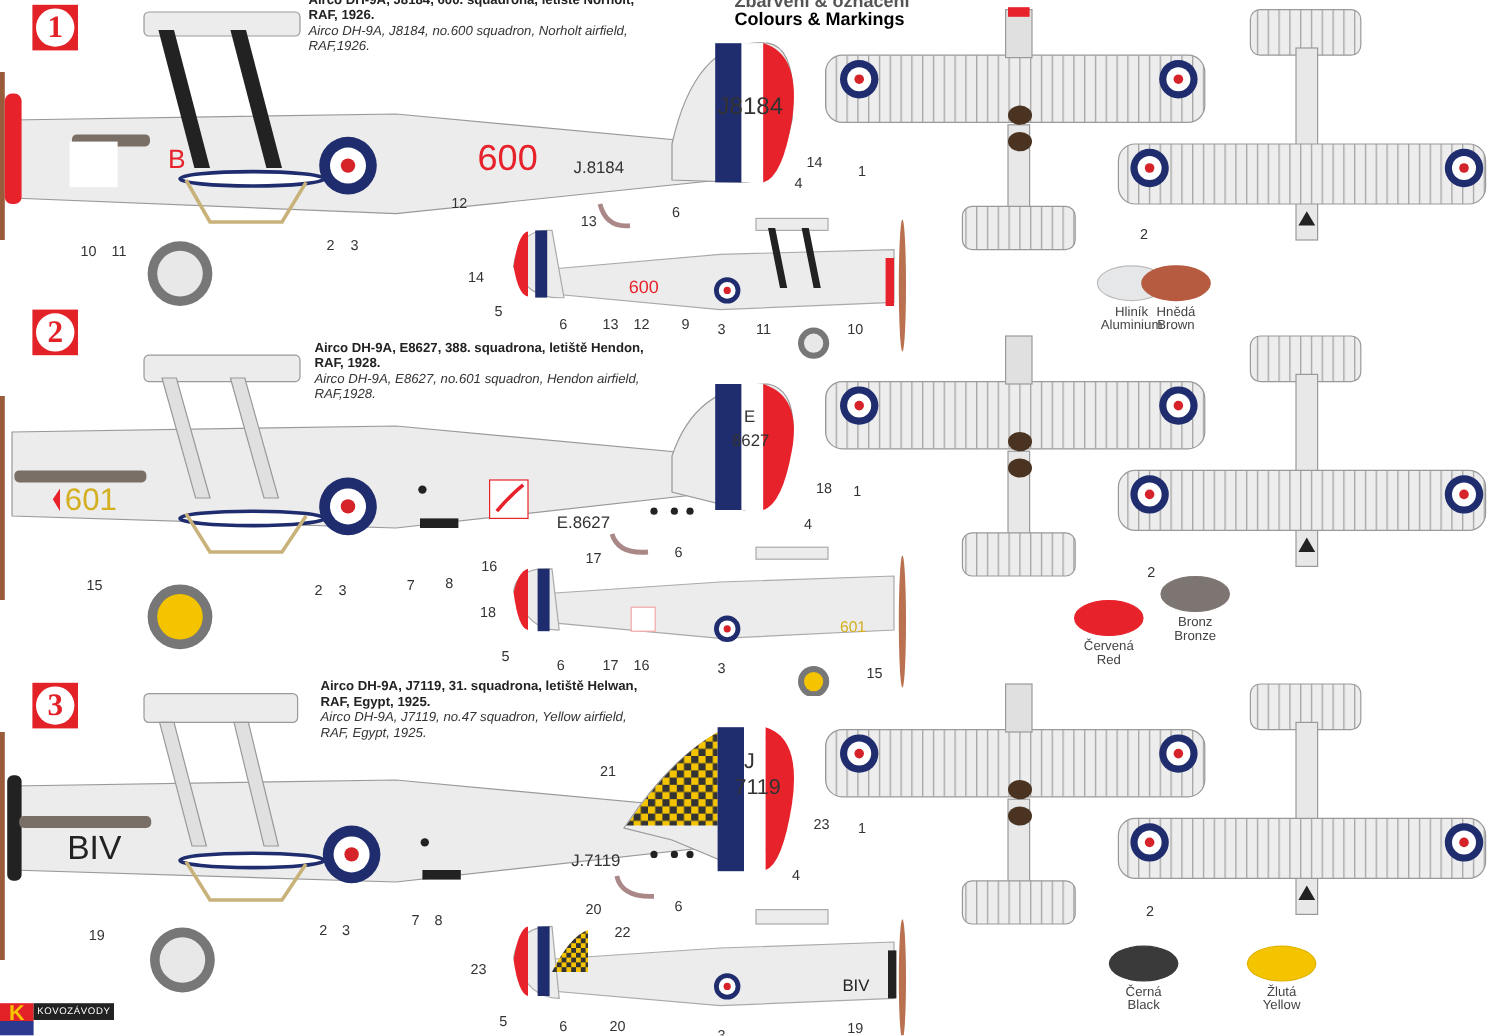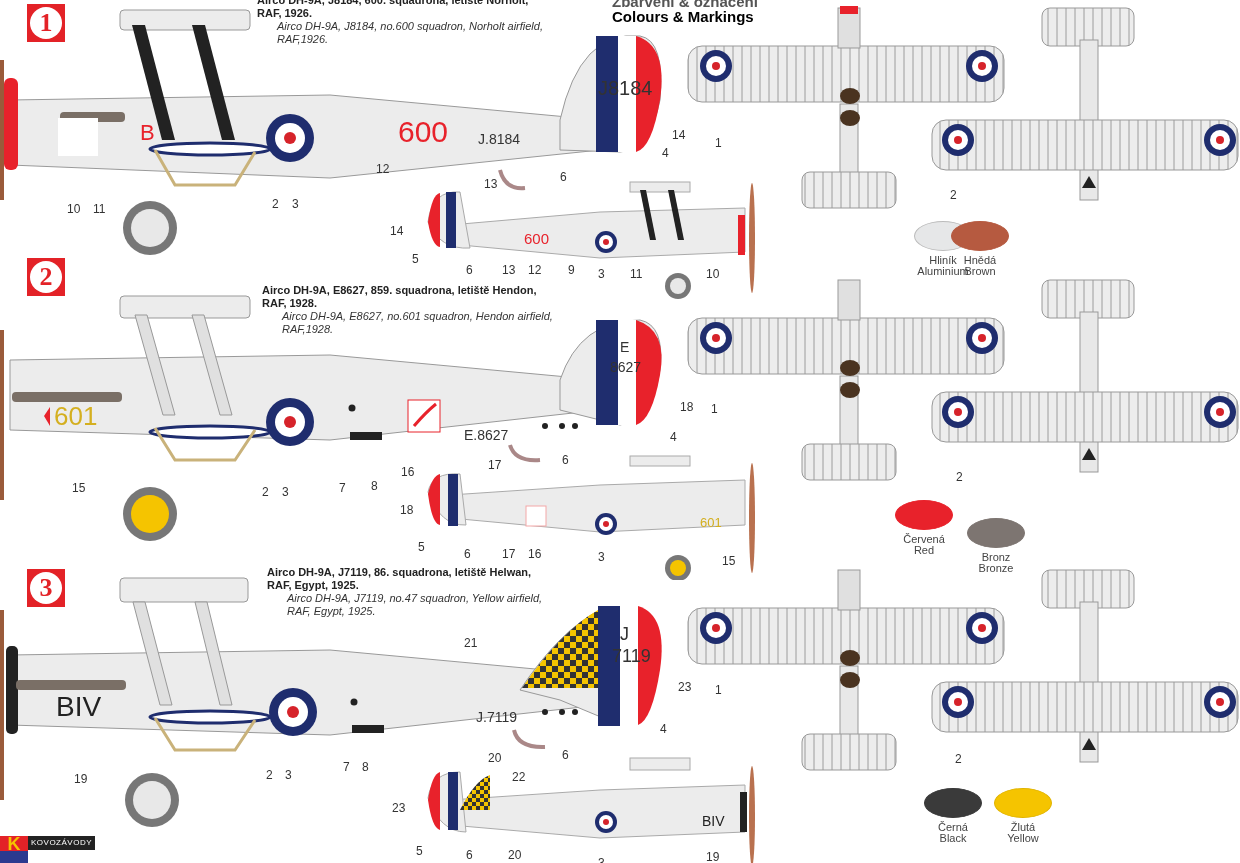--- a/index.html
+++ b/index.html
@@ -2,21 +2,21 @@
 <html><head>
 <meta charset="utf-8">
 <style>
   html,body{margin:0;padding:0;background:#fff;}
   body{width:1240px;height:863px;position:relative;overflow:hidden;font-family:"Liberation Sans",sans-serif;color:#222;}
   .abs{position:absolute;}
   .badge{position:absolute;width:38px;height:38px;background:#e32227;display:flex;align-items:center;justify-content:center;}
   .badge .circ{width:32px;height:32px;border-radius:50%;background:#fff;display:flex;align-items:center;justify-content:center;font-family:"Liberation Serif",serif;font-weight:bold;font-size:26px;color:#e32227;line-height:1;}
   .cap{position:absolute;font-size:11px;line-height:13px;color:#222;}
   .cap .b{font-weight:bold;}
-  .cap .i{font-style:italic;color:#333;margin-left:20px;}
+  .cap .i{font-style:italic;color:#333;}
   .heading{position:absolute;font-weight:bold;font-size:15px;color:#000000;line-height:17px;}
   .num{position:absolute;font-size:12px;color:#333;}
   .sw{position:absolute;text-align:center;font-size:11px;line-height:11px;color:#444;width:80px;}
   .sw .oval{width:58px;height:30px;border-radius:50%;margin:0 auto 4px auto;border:1px solid #bbb;box-sizing:border-box;}
   .logo{position:absolute;left:0;top:836px;height:27px;width:98px;display:flex;}
   .logo .k{width:28px;height:27px;background:linear-gradient(#e32227 0 55%,#2b3a8f 55% 100%);color:#f5c400;font-weight:bold;font-size:18px;display:flex;align-items:flex-start;justify-content:center;line-height:16px;}
   .logo .t{background:#222;color:#fff;font-size:8px;letter-spacing:.5px;padding:2px 3px;height:10px;line-height:10px;}
   .strip{position:absolute;left:0;width:4px;background:#9a5b3a;}
 </style>
 </head>
@@ -102,21 +102,21 @@
 <div class="num" style="left:528px;top:263px">12</div>
 <div class="num" style="left:568px;top:263px">9</div>
 <div class="num" style="left:598px;top:267px">3</div>
 <div class="num" style="left:630px;top:267px">11</div>
 <div class="num" style="left:706px;top:267px">10</div>
 
 <div class="badge" style="left:27px;top:258px">
     <div class="circ">2</div>
   </div>
 <div class="cap" style="left:262px;top:284px">
-  <div class="b">Airco DH-9A, E8627, 859. squadrona, letiště Hendon,</div>
+  <div class="b">Airco DH-9A, E8627, 388. squadrona, letiště Hendon,</div>
   <div class="b">RAF, 1928.</div>
   <div class="i">Airco DH-9A, E8627, no.601 squadron, Hendon airfield,</div>
   <div class="i">RAF,1928.</div>
 </div>
 
 <svg class="abs" style="left:0;top:280px" width="760" height="300">
   <g>
     <path d="M10,80 L330,75 L600,100 L600,130 L330,160 L10,150 Z" fill="#ececec" stroke="#999"></path>
     <path d="M560,100 Q580,40 640,40 Q665,45 660,90 Q650,140 620,145 L560,130 Z" fill="#ececec" stroke="#999"></path>
     <rect x="596" y="40" width="22" height="105" fill="#1f2d6e"></rect>
@@ -178,21 +178,21 @@
 <div class="num" style="left:464px;top:547px">6</div>
 <div class="num" style="left:502px;top:547px">17</div>
 <div class="num" style="left:528px;top:547px">16</div>
 <div class="num" style="left:598px;top:550px">3</div>
 <div class="num" style="left:722px;top:554px">15</div>
 
 <div class="badge" style="left:27px;top:569px">
     <div class="circ">3</div>
   </div>
 <div class="cap" style="left:267px;top:566px">
-  <div class="b">Airco DH-9A, J7119, 86. squadrona, letiště Helwan,</div>
+  <div class="b">Airco DH-9A, J7119, 31. squadrona, letiště Helwan,</div>
   <div class="b">RAF, Egypt, 1925.</div>
   <div class="i">Airco DH-9A, J7119, no.47 squadron, Yellow airfield,</div>
   <div class="i">RAF, Egypt, 1925.</div>
 </div>
 
 <svg class="abs" style="left:0;top:570px" width="780" height="293">
   <g>
     <path d="M10,85 L330,80 L600,105 L600,135 L330,165 L10,155 Z" fill="#ececec" stroke="#999"></path>
     <rect x="6" y="76" width="12" height="88" rx="5" fill="#222"></rect>
     <path d="M520,120 Q560,60 600,40 Q650,30 660,80 Q655,130 620,155 L560,130 Z" fill="#ececec" stroke="#999"></path>
@@ -250,21 +250,21 @@
     <ellipse cx="752" cy="246" rx="3" ry="50" fill="#b9714f"></ellipse>
   </g>
 </svg>
 <div class="num" style="left:74px;top:772px">19</div>
 <div class="num" style="left:266px;top:768px">2</div>
 <div class="num" style="left:285px;top:768px">3</div>
 <div class="num" style="left:343px;top:760px">7</div>
 <div class="num" style="left:362px;top:760px">8</div>
 <div class="num" style="left:488px;top:751px">20</div>
 <div class="num" style="left:562px;top:748px">6</div>
-<div class="num" style="left:464px;top:636px">21</div>
+<div class="num" style="left:500px;top:636px">21</div>
 <div class="num" style="left:678px;top:680px">23</div>
 <div class="num" style="left:660px;top:722px">4</div>
 <div class="num" style="left:392px;top:801px">23</div>
 <div class="num" style="left:512px;top:770px">22</div>
 <div class="num" style="left:416px;top:844px">5</div>
 <div class="num" style="left:466px;top:848px">6</div>
 <div class="num" style="left:508px;top:848px">20</div>
 <div class="num" style="left:598px;top:856px">3</div>
 <div class="num" style="left:706px;top:850px">19</div>
 
@@ -331,31 +331,31 @@
 <div class="sw" style="left:940px;top:221px">
   <div class="oval" style="background:#b65a40;border-color:#b65a40"></div>
   <div>Hnědá</div>
     <div>Brown</div>
 </div>
 <div class="sw" style="left:884px;top:500px">
   <div class="oval" style="background:#e8222b;border-color:#e8222b"></div>
   <div>Červená</div>
     <div>Red</div>
 </div>
-<div class="sw" style="left:956px;top:518px">
+<div class="sw" style="left:956px;top:480px">
   <div class="oval" style="background:#7d7571;border-color:#7d7571"></div>
   <div>Bronz</div>
     <div>Bronze</div>
 </div>
 <div class="sw" style="left:913px;top:788px">
   <div class="oval" style="background:#3a3a3a;border-color:#3a3a3a"></div>
   <div>Černá</div>
     <div>Black</div>
 </div>
-<div class="sw" style="left:983px;top:788px">
+<div class="sw" style="left:1028px;top:788px">
   <div class="oval" style="background:#f5c400;border-color:#e0b300"></div>
   <div>Žlutá</div>
     <div>Yellow</div>
 </div>
 
 <div class="logo">
   <div class="k">K</div>
   <div class="t">KOVOZÁVODY</div>
 </div>
 

